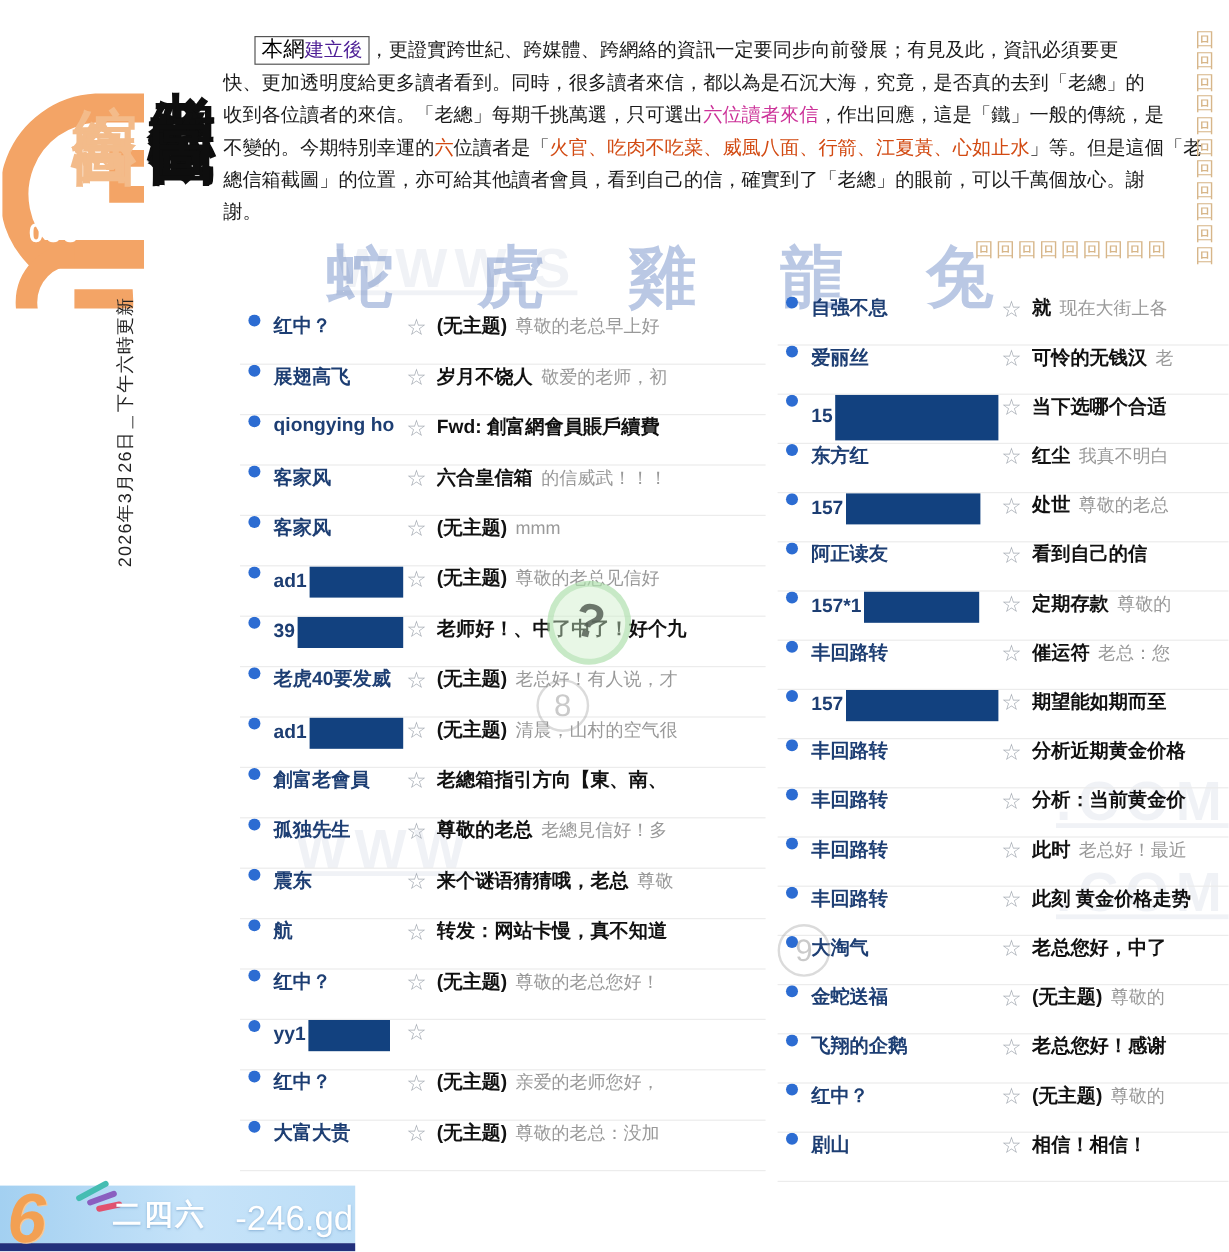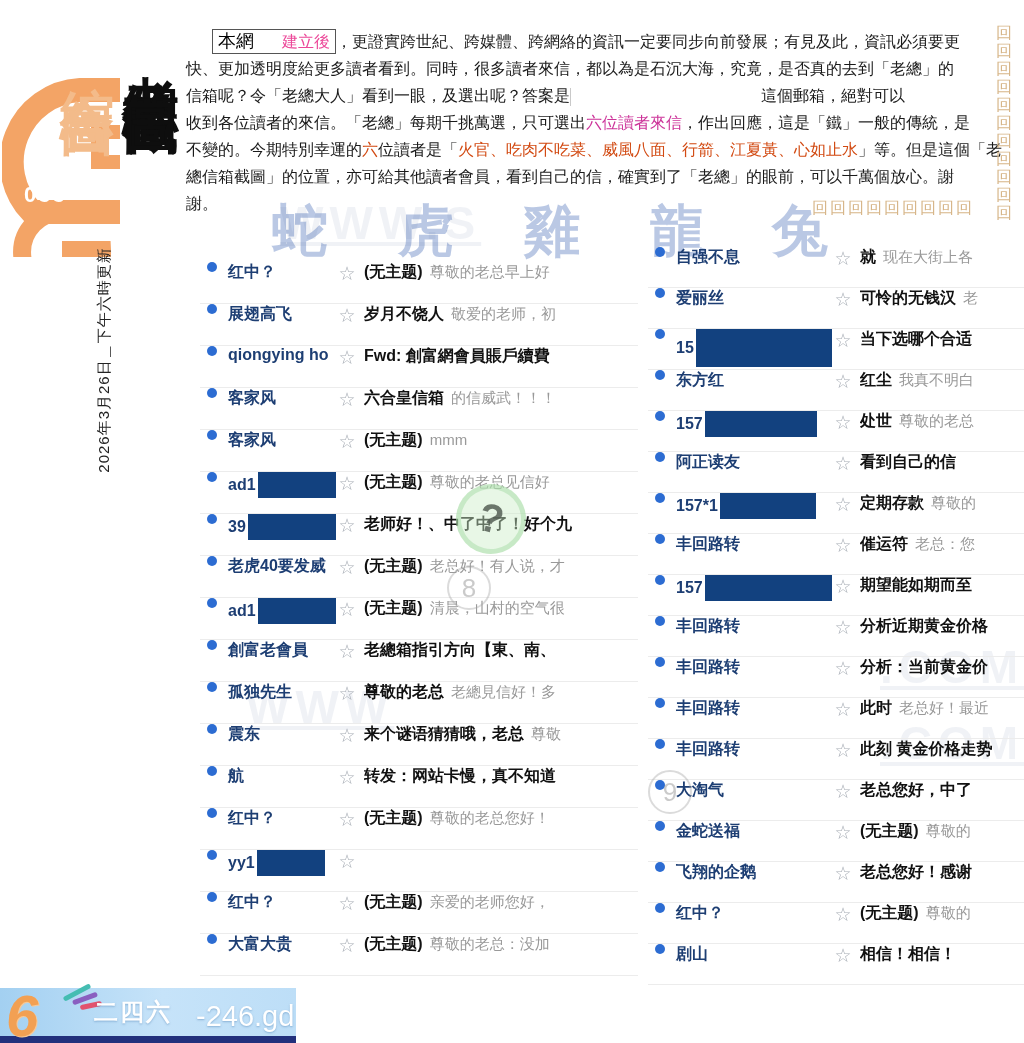--- a/index.html
+++ b/index.html
@@ -23,21 +23,21 @@
              font-size:15px;color:#222;letter-spacing:1px;white-space:nowrap;text-align:center;}
 
   
   #intro{position:absolute;left:186px;top:28px;width:780px;
          font-family:"DejaVu Serif","Liberation Serif",serif;
          font-size:16px;color:#1a1a1a;}
   .intro-line{height:27px;line-height:27px;white-space:nowrap;}
   .intro-line:first-child{text-indent:26px;}
   .phrase-box{border:1px solid #555;padding:1px 5px;text-indent:0;display:inline-block;line-height:20px;}
   .seg-box-strong{font-weight:normal;color:#000;font-size:18px;}
-  .seg-box-light{color:#ec4899;padding-left:28px;}
+  .seg-box-light{color:#4c1d95;}
   .seg-magenta{color:#cc3399;}
   .seg-red{color:#d24a12;}
   .seg-gap{display:inline-block;width:190px;height:18px;border-left:1px solid #c9c9c9;vertical-align:middle;}
 
   
   .meander{position:absolute;color:#d7b689;font-size:16px;line-height:18px;
            font-family:"DejaVu Sans",sans-serif;pointer-events:none;}
   #meander-v{left:994px;top:24px;width:20px;text-align:center;}
   #meander-v span{display:block;height:18px;}
   #meander-h{left:812px;top:199px;white-space:nowrap;letter-spacing:2px;}
@@ -105,21 +105,20 @@
   <div id="v-title">
     <div class="t-main">老總信箱截圖</div>
     <div class="t-sub">綜合圖</div>
   </div>
 
   <div id="date-note">2026年3月26日＿下午六時更新</div>
 
   <div id="intro">
       <div class="intro-line"><span class="phrase-box"><span class="seg-box-strong">本網</span><span class="seg-box-light">建立後</span></span><span>，更證實跨世紀、跨媒體、跨網絡的資訊一定要同步向前發展；有見及此，資訊必須要更</span></div>
       <div class="intro-line"><span>快、更加透明度給更多讀者看到。同時，很多讀者來信，都以為是石沉大海，究竟，是否真的去到「老總」的</span></div>
-      <div class="intro-line"><span>信箱呢？令「老總大人」看到一眼，及選出呢？答案是</span><span class="seg-gap"></span><span>這個郵箱，絕對可以</span></div>
       <div class="intro-line"><span>收到各位讀者的來信。「老總」每期千挑萬選，只可選出</span><span class="seg-magenta">六位讀者來信</span><span>，作出回應，這是「鐵」一般的傳統，是</span></div>
       <div class="intro-line"><span>不變的。今期特別幸運的</span><span class="seg-red">六</span><span>位讀者是「</span><span class="seg-red">火官、吃肉不吃菜、威風八面、行箭、江夏黃、心如止水</span><span>」等。但是這個「老</span></div>
       <div class="intro-line"><span>總信箱截圖」的位置，亦可給其他讀者會員，看到自己的信，確實到了「老總」的眼前，可以千萬個放心。謝</span></div>
       <div class="intro-line"><span>謝。</span></div>
     </div>
 
   <div id="meander-v" class="meander">
       <span>回</span>
       <span>回</span>
       <span>回</span>

